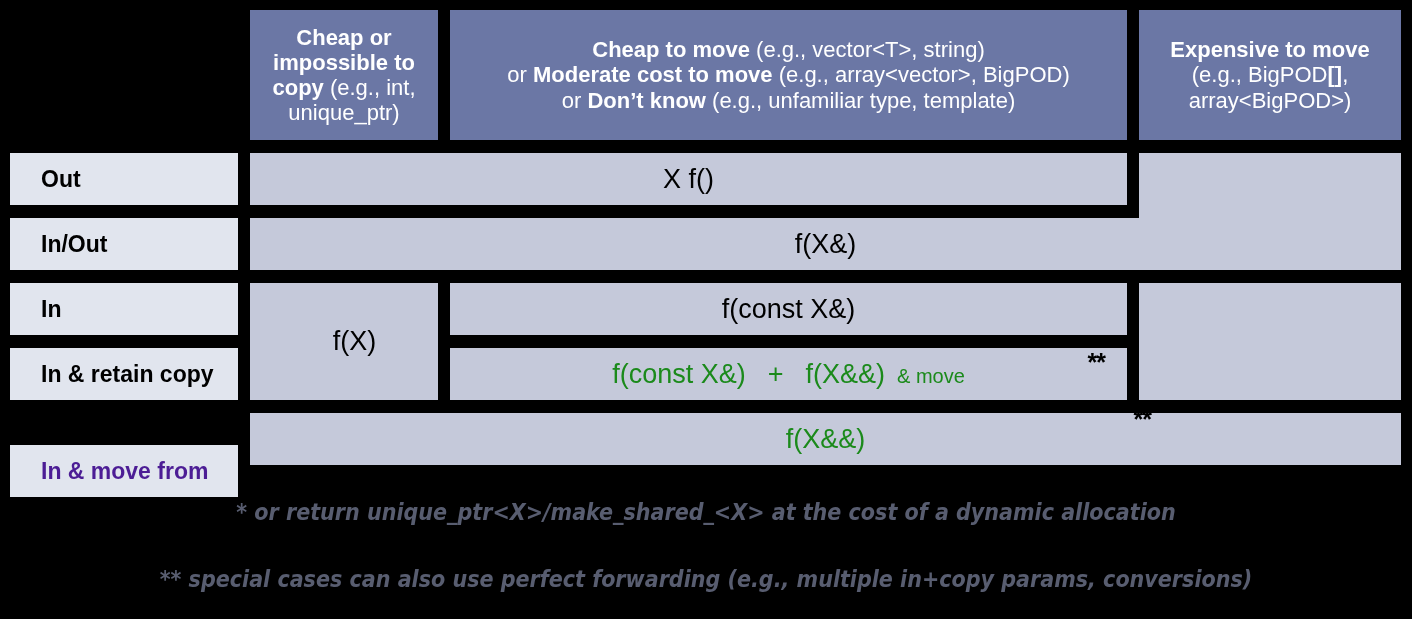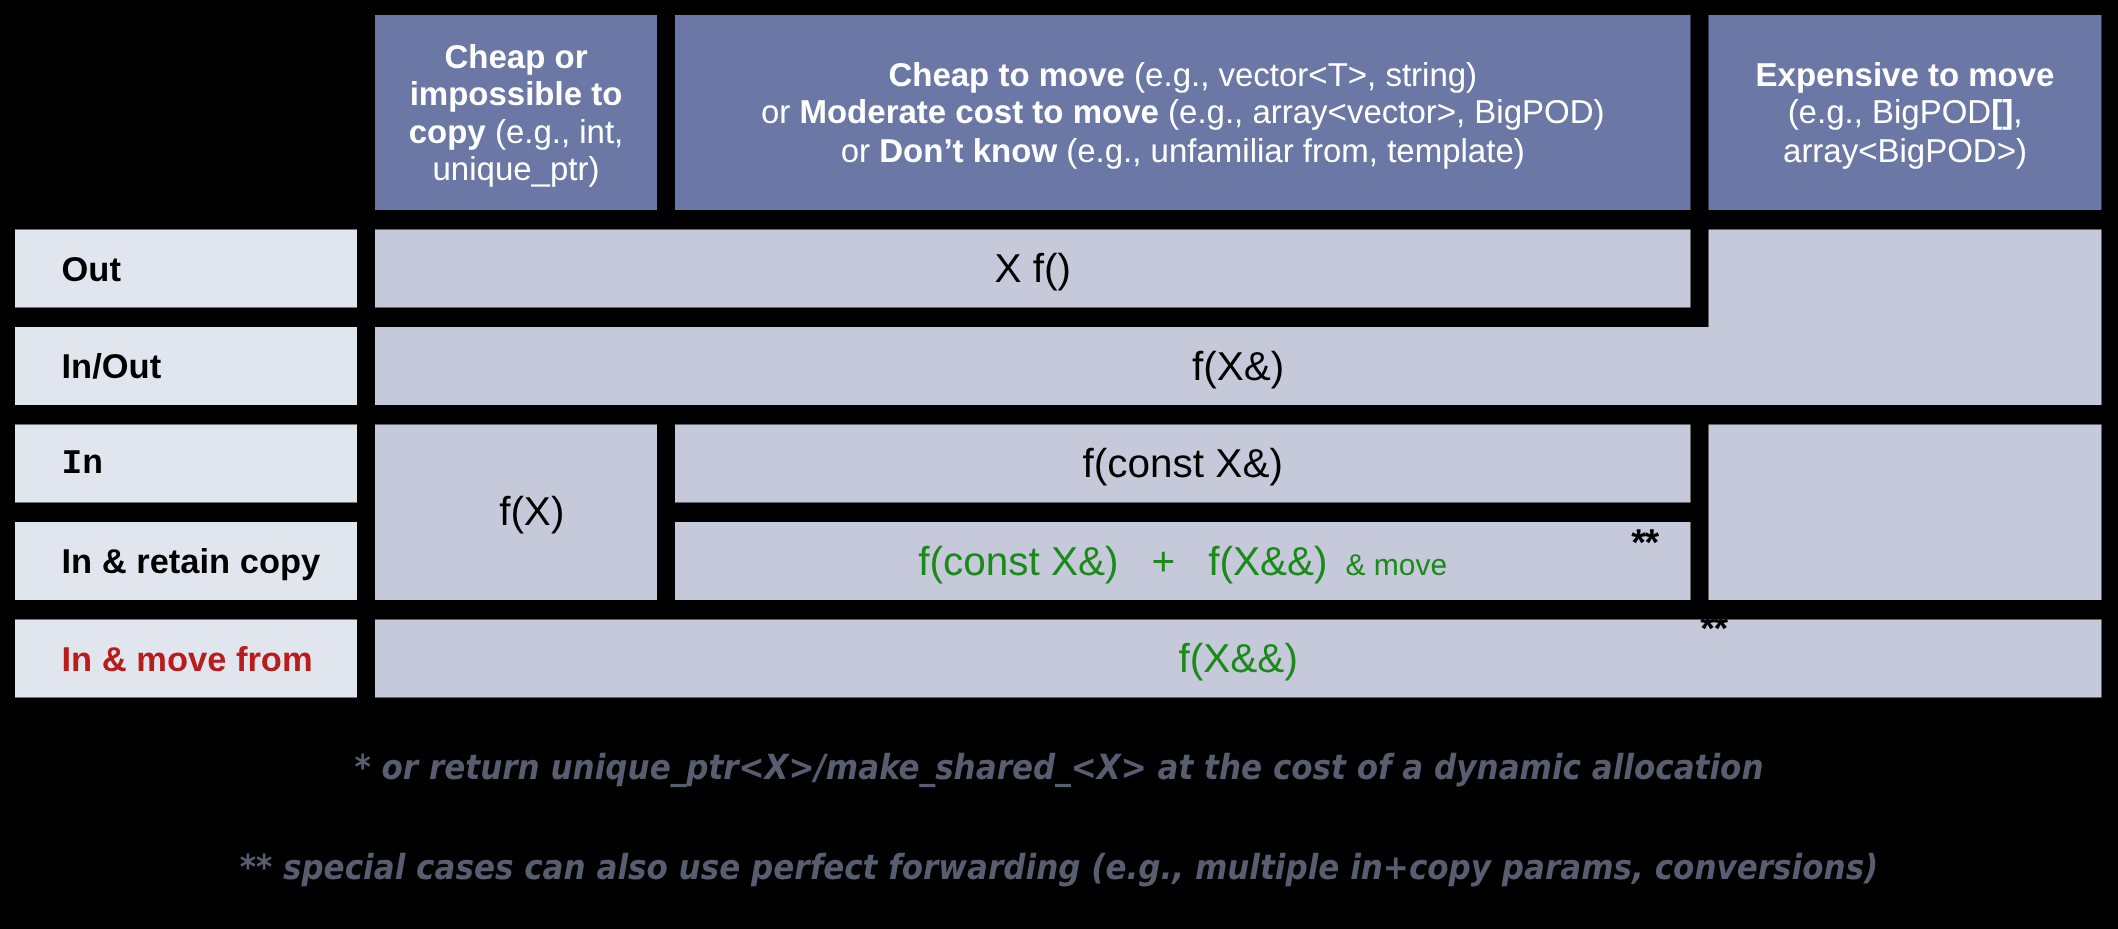--- a/index.html
+++ b/index.html
@@ -47,21 +47,21 @@
   
   .stub {
     background: #e1e5ee;
     color: #000000;
     font-size: 23px;
     font-weight: bold;
     justify-content: flex-start;
     text-align: left;
     padding-left: 31px;
   }
-  .stub.green { color: #b91c1c; }
+  .stub.green { color: #4c1d95; margin-top: 32px; }
 
   
   .body-cell {
     background: #c5c9da;
     color: #000000;
     font-size: 27px;
     font-weight: 400;
   }
   .body-cell.empty { }
 
@@ -104,39 +104,39 @@
   <div class="cell hdr" style="left:250px; top:10px; width:188px; height:130px;">
     <div>
       <b>Cheap or impossible to </b><b>copy</b><span> (e.g., int, unique_ptr)</span>
     </div>
   </div>
 
   <div class="cell hdr" style="left:450px; top:10px; width:677px; height:130px;">
     <div>
       <div><b>Cheap to move</b><span> (e.g., vector&lt;T&gt;, string)</span></div>
       <div><span>or </span><b>Moderate cost to move</b><span> (e.g., array&lt;vector&gt;, BigPOD)</span></div>
-      <div><span>or </span><b>Don’t know</b><span> (e.g., unfamiliar from, template)</span></div>
+      <div><span>or </span><b>Don’t know</b><span> (e.g., unfamiliar type, template)</span></div>
     </div>
   </div>
 
   <div class="cell hdr" style="left:1139px; top:10px; width:262px; height:130px;">
     <div>
       <div><b>Expensive to move</b></div>
       <div><span>(e.g., BigPOD</span><b>[]</b><span>,</span></div>
       <div>array&lt;BigPOD&gt;)</div>
     </div>
   </div>
 
   <div class="cell stub" style="left:10px; top:153px; width:228px; height:52px;">
     <span>Out</span>
   </div>
   <div class="cell stub" style="left:10px; top:218px; width:228px; height:52px;">
     <span>In/Out</span>
   </div>
-  <div class="cell stub" style="left:10px; top:283px; width:228px; height:52px;font-family:Liberation Mono, monospace;">
+  <div class="cell stub" style="left:10px; top:283px; width:228px; height:52px;">
     <span>In</span>
   </div>
   <div class="cell stub" style="left:10px; top:348px; width:228px; height:52px;">
     <span>In &amp; retain copy</span>
   </div>
   <div class="cell stub green" style="left:10px; top:413px; width:228px; height:52px;">
     <span>In &amp; move from</span>
   </div>
 
   <div class="cell body-cell" style="left:250px; top:153px; width:877px; height:52px;">

